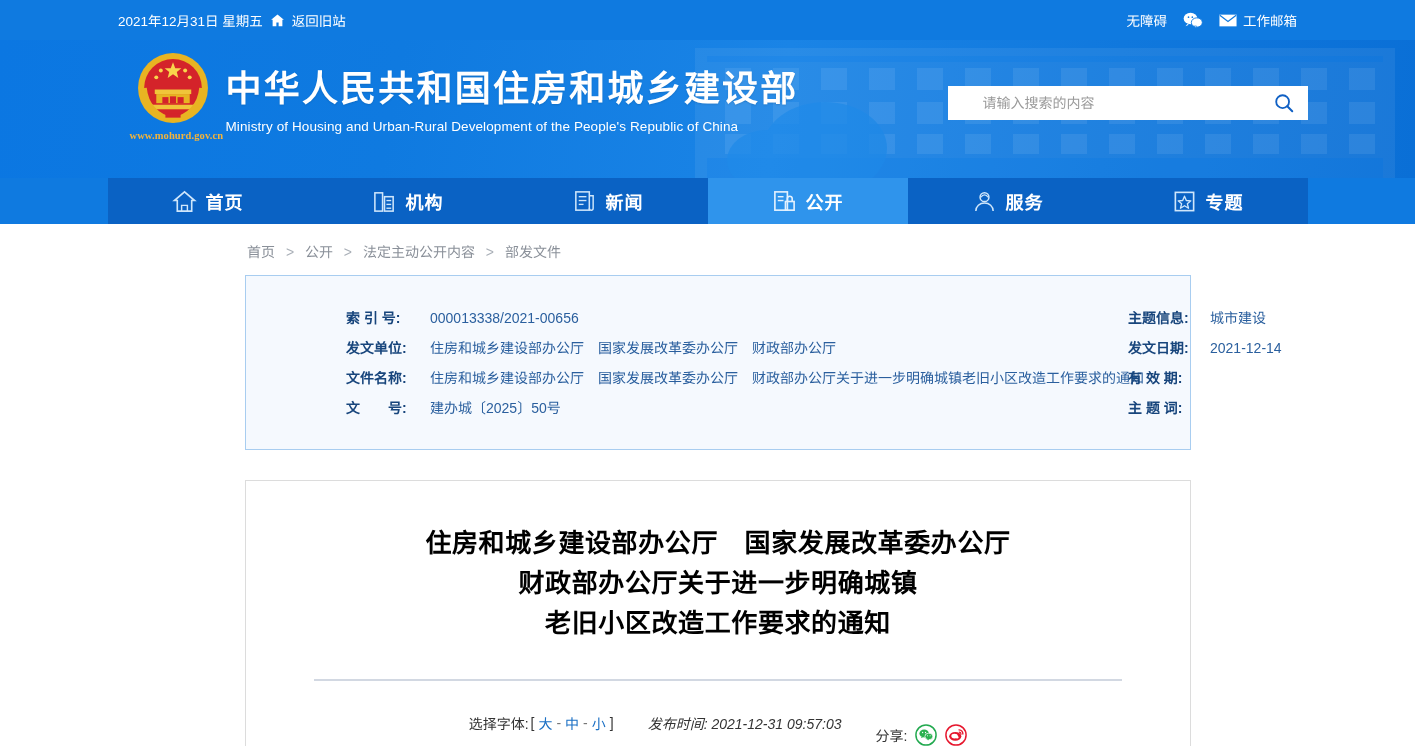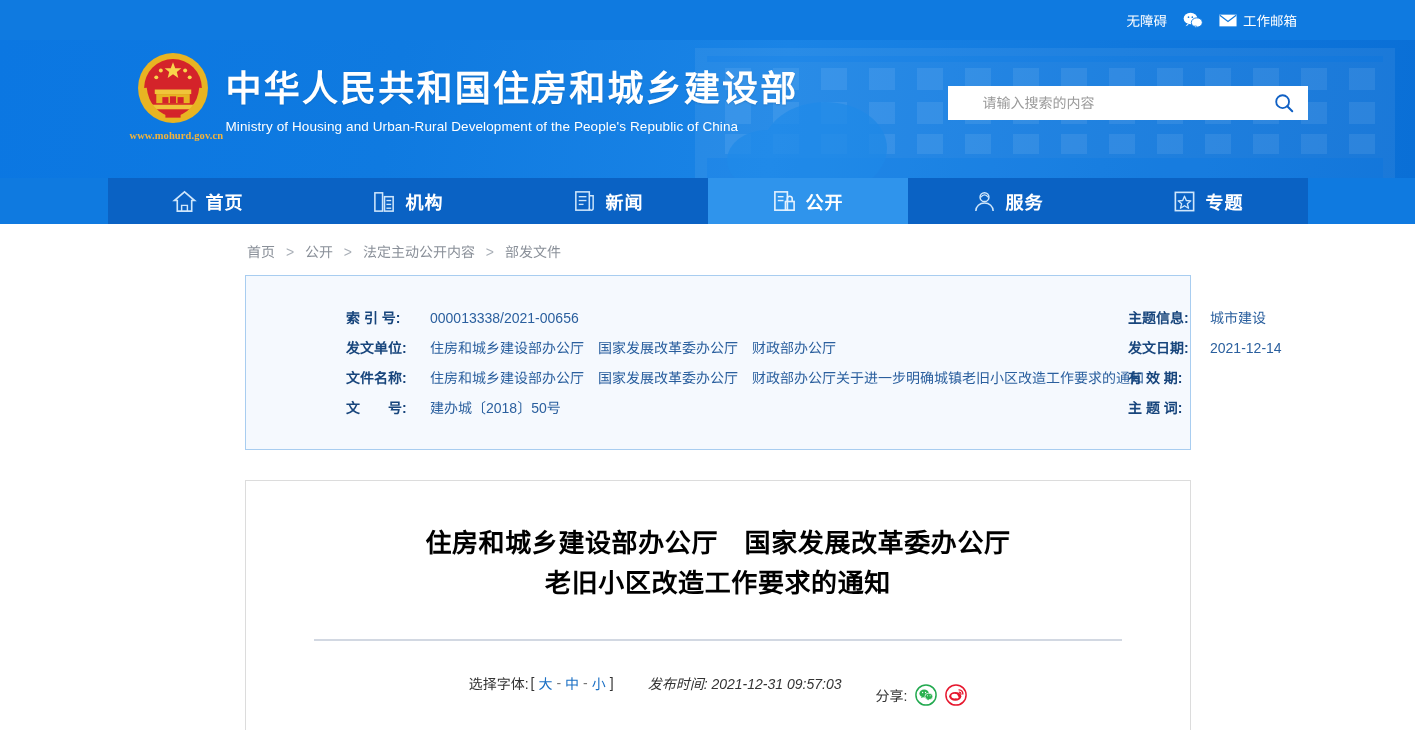--- a/index.html
+++ b/index.html
@@ -230,20 +230,29 @@
   .fontsel a { color: #1a6fc4; text-decoration: none; cursor: pointer; margin: 0 2px;}
   .fontsel .dash { color: #777; }
   .pubtime { color: #333; font-style: italic; }
   .share { display: flex; align-items: center; gap: 8px; margin-top: 24px; }
   .share-ico { width: 22px; height: 22px; border-radius: 50%; display:block; cursor:pointer; }
 </style>
 </head>
 <body>
 
 <div class="topbar">
+  <div class="topbar-left">
+    <span>2021年12月31日 星期五</span>
+    <span class="ico">
+      <svg width="15" height="15" viewBox="0 0 16 16">
+          <path d="M8 1.6 1.2 7.3h1.6V14h4V10h2.4v4h4V7.3h1.6z" fill="#ffffff"></path>
+        </svg>
+    </span>
+    <a href="#">返回旧站</a>
+  </div>
   <div class="topbar-right">
     <a href="#" class="tb-item">
       <span>无障碍</span>
     </a>
     <span class="ico">
       <svg width="20" height="17" viewBox="0 0 24 20">
         <ellipse cx="9" cy="7.6" rx="8.2" ry="6.8" fill="#ffffff"></ellipse>
         <path d="M5.2 14.2 3 17l4-1.9z" fill="#ffffff"></path>
         <ellipse cx="16.6" cy="12.4" rx="6.6" ry="5.6" fill="#ffffff" stroke="#0f7ae0" stroke-width="1.1"></ellipse>
         <path d="M13.4 16.6 15 19l1.2-2.4z" fill="#ffffff" stroke="#0f7ae0" stroke-width="0.8"></path>
@@ -466,21 +475,21 @@
       <div class="meta-row">
         <span class="meta-label">发文单位:</span>
         <span class="meta-value">住房和城乡建设部办公厅　国家发展改革委办公厅　财政部办公厅</span>
       </div>
       <div class="meta-row">
         <span class="meta-label">文件名称:</span>
         <span class="meta-value">住房和城乡建设部办公厅　国家发展改革委办公厅　财政部办公厅关于进一步明确城镇老旧小区改造工作要求的通知</span>
       </div>
       <div class="meta-row">
         <span class="meta-label">文　　号:</span>
-        <span class="meta-value">建办城〔2018〕50号</span>
+        <span class="meta-value">建办城〔2025〕50号</span>
       </div>
     </div>
     <div class="meta-col-right">
       <div class="meta-row">
         <span class="meta-label">主题信息:</span>
         <span class="meta-value">城市建设</span>
       </div>
       <div class="meta-row">
         <span class="meta-label">发文日期:</span>
         <span class="meta-value">2021-12-14</span>
@@ -492,20 +501,21 @@
       <div class="meta-row">
         <span class="meta-label">主 题 词:</span>
         <span class="meta-value"></span>
       </div>
     </div>
   </div>
 
   <div class="articlebox">
     <h1 class="doc-title">
       <span class="ln">住房和城乡建设部办公厅　国家发展改革委办公厅</span>
+      <span class="ln">财政部办公厅关于进一步明确城镇</span>
       <span class="ln">老旧小区改造工作要求的通知</span>
     </h1>
 
     <div class="divider"></div>
 
     <div class="toolbar">
       <div class="fontsel">
         <span>选择字体:</span>
         <span class="brk">[</span>
         <a href="#">大</a>

